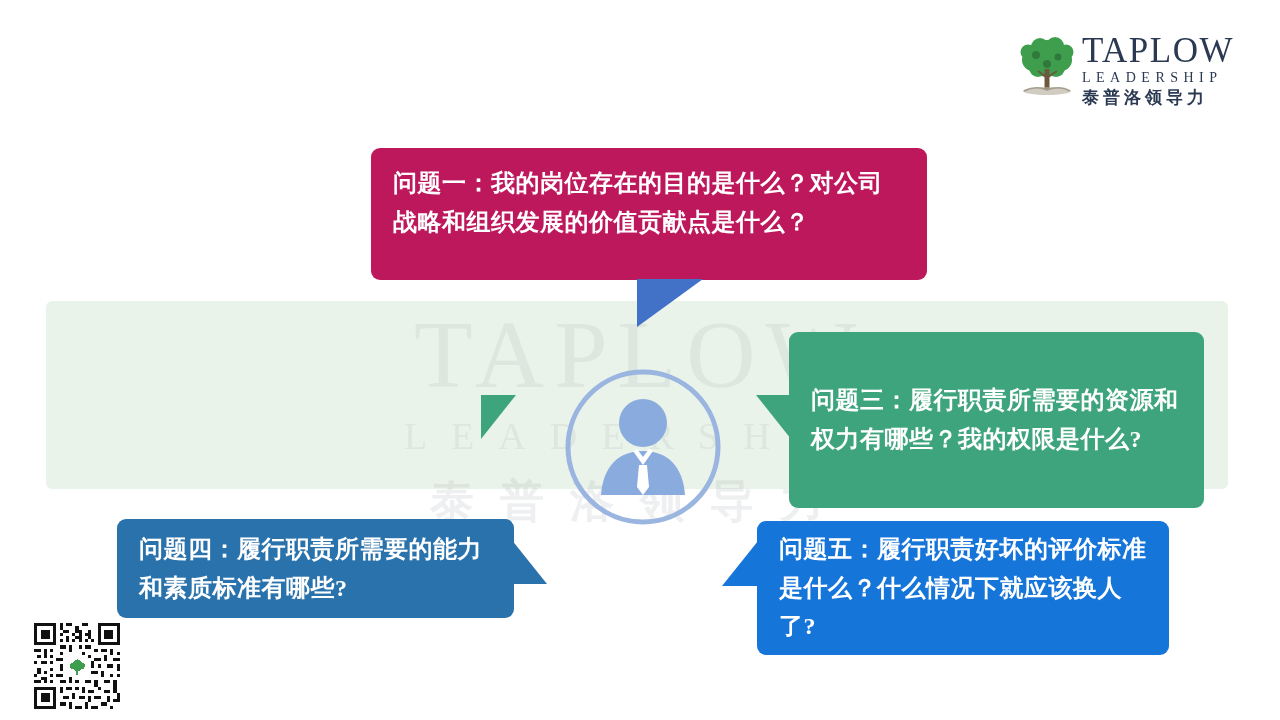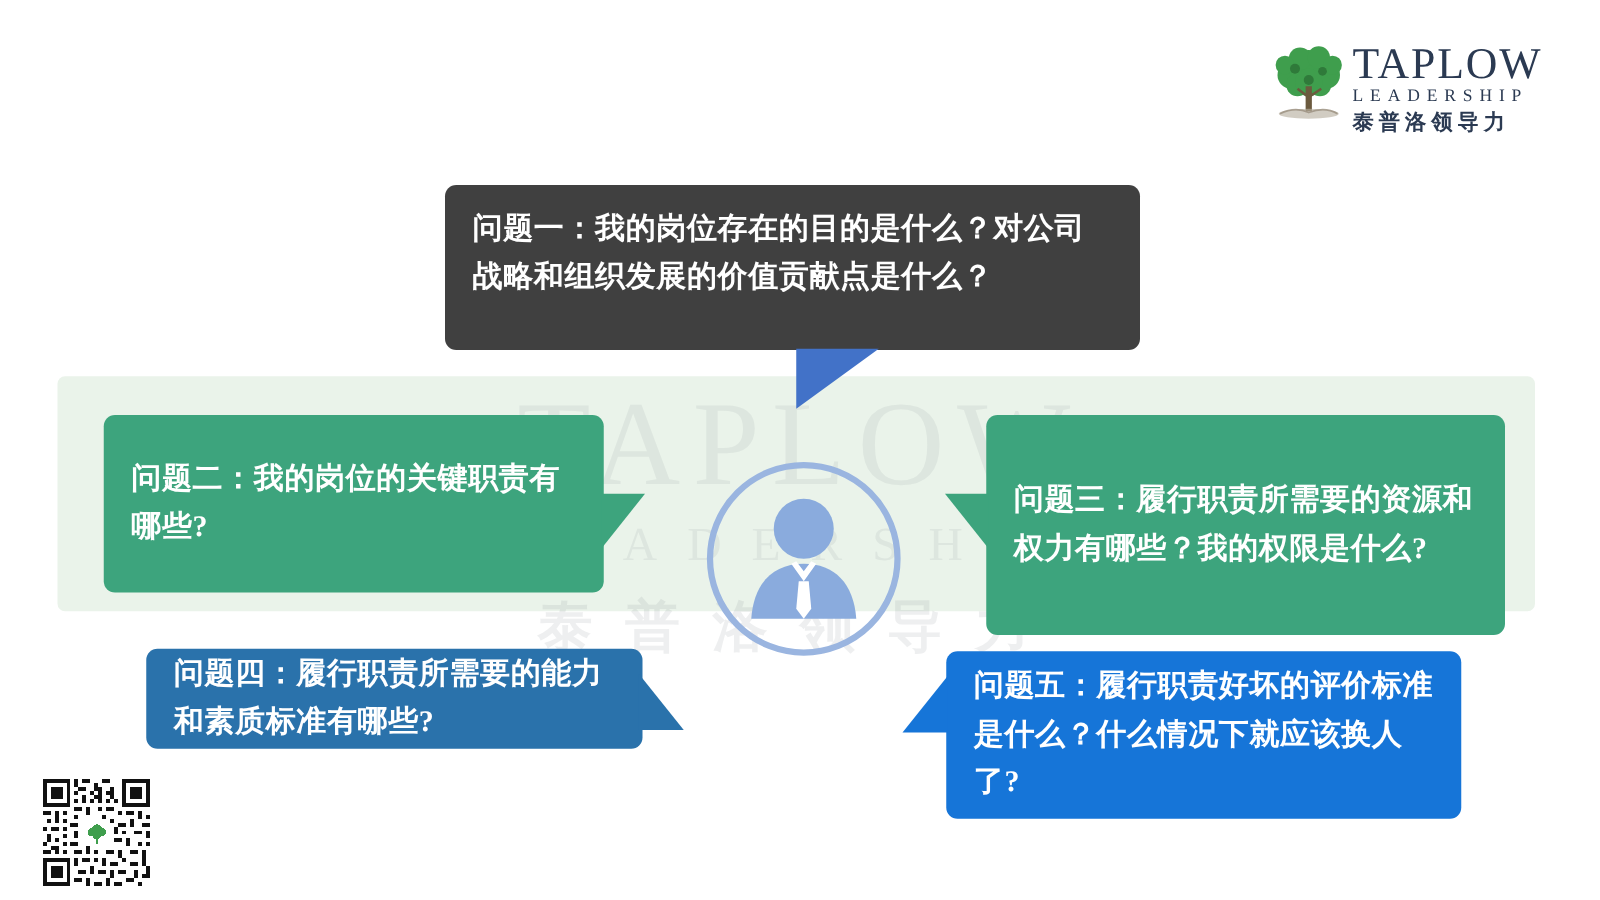--- a/index.html
+++ b/index.html
@@ -145,22 +145,22 @@
   .bubble .txt { display: block; }
 
   .tail {
     position: absolute;
     width: 0;
     height: 0;
   }
 
   
   #q1 {
-    left: 356px; top: 148px; width: 556px; height: 132px;
-    background: #404040;
+    left: 371px; top: 148px; width: 556px; height: 132px;
+    background: #be185d;
     padding: 0 22px;
     align-items: flex-start;
     padding-top: 16px;
   }
   #q1-tail {
     left: 637px; top: 279px;
     border-left: 0px solid transparent;
     border-top: 48px solid #4272c8;
     border-right: 66px solid transparent;
   }
@@ -186,21 +186,21 @@
   }
   #q3-tail {
     left: 756px; top: 395px;
     border-top: 0px solid transparent;
     border-right: 35px solid #3da47d;
     border-bottom: 44px solid transparent;
   }
 
   
   #q4 {
-    left: 117px; top: 519px; width: 397px; height: 80px;
+    left: 117px; top: 519px; width: 397px; height: 99px;
     background: #2a72ab;
     padding: 0 22px;
   }
   #q4-tail {
     left: 511px; top: 539px;
     border-left: 36px solid #2a72ab;
     border-top: 45px solid transparent;
     border-bottom: 0px solid transparent;
   }
 
@@ -277,23 +277,20 @@
     <path d="M80 84 C55 84 40 100 38 128 L122 128 C120 100 105 84 80 84 Z" fill="#8aabdd"></path>
     <path d="M70 84 L80 98 L90 84 L86 82 L80 90 L74 82 Z" fill="#ffffff"></path>
     <path d="M76 98 L84 98 L86 120 L80 128 L74 120 Z" fill="#ffffff"></path>
   </svg>
 
   <div class="bubble" id="q1">
     <span class="txt">问题一：我的岗位存在的目的是什么？对公司战略和组织发展的价值贡献点是什么？</span>
   </div>
   <div class="tail" id="q1-tail"></div>
 
-  <div class="bubble" id="q2">
-    <span class="txt">问题二：我的岗位的关键职责有哪些?</span>
-  </div>
   <div class="tail" id="q2-tail"></div>
 
   <div class="bubble" id="q3">
     <span class="txt">问题三：履行职责所需要的资源和权力有哪些？我的权限是什么?</span>
   </div>
   <div class="tail" id="q3-tail"></div>
 
   <div class="bubble" id="q4">
     <span class="txt">问题四：履行职责所需要的能力和素质标准有哪些?</span>
   </div>

